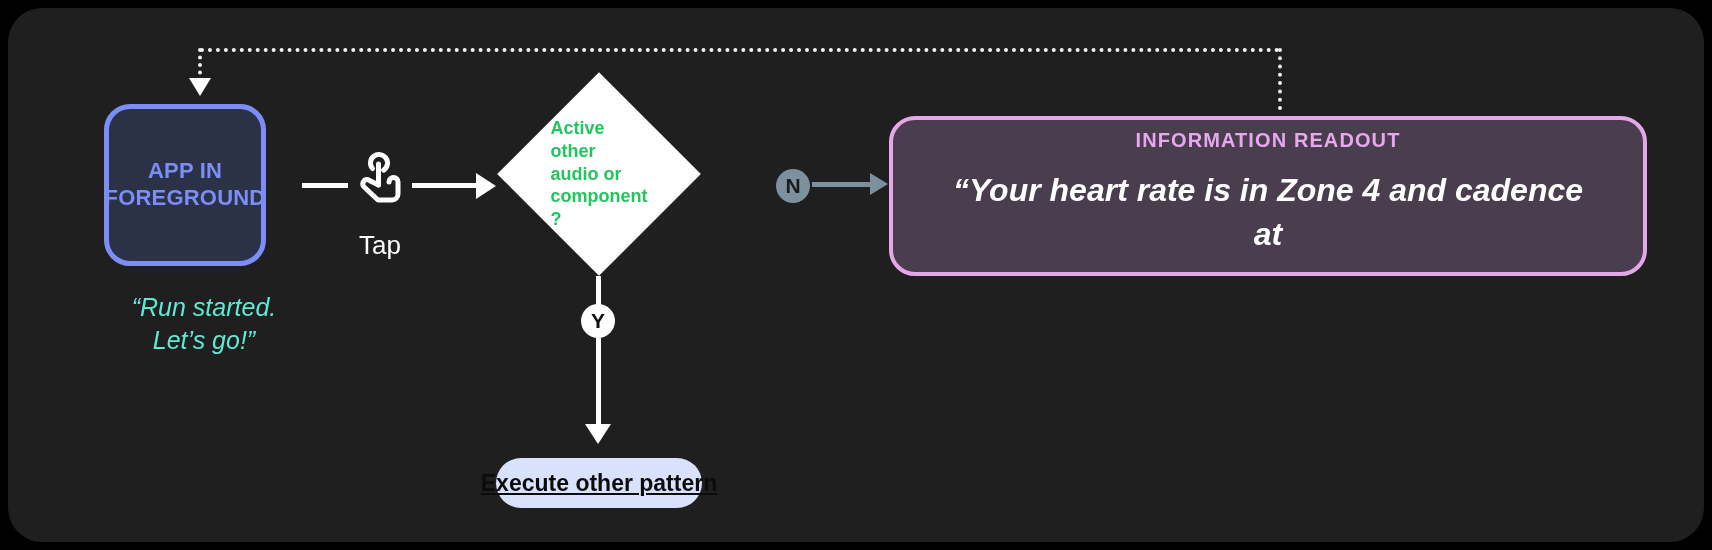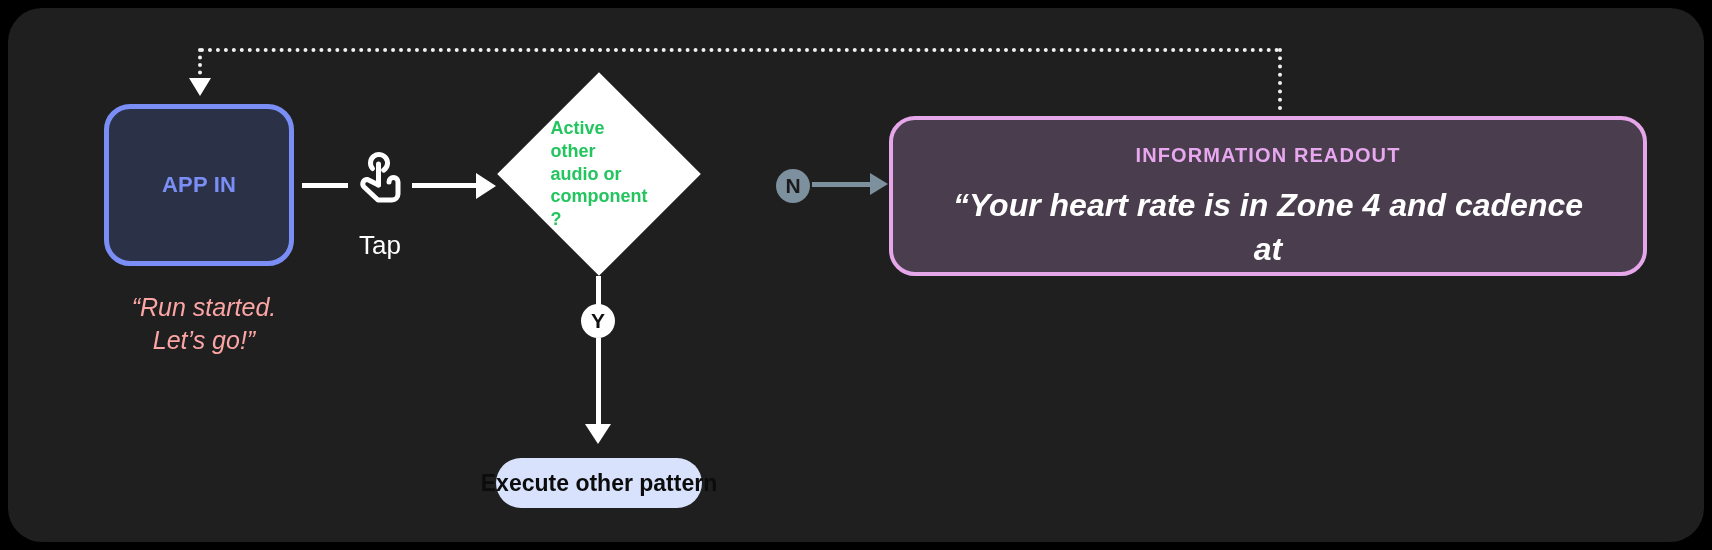--- a/index.html
+++ b/index.html
@@ -24,21 +24,21 @@
     border-radius: 34px;
     overflow: hidden;
   }
 
   .abs { position: absolute; }
 
   
   #app-node {
     left: 96px;
     top: 96px;
-    width: 190px;
+    width: 162px;
     height: 162px;
     box-sizing: border-box;
     background: #2b3248;
     border: 5px solid #7b8ef6;
     border-radius: 26px;
     display: flex;
     align-items: center;
     justify-content: center;
   }
   #app-node .label {
@@ -48,21 +48,21 @@
     line-height: 1.22;
     text-align: center;
     letter-spacing: .2px;
   }
 
   #app-caption {
     left: 78px;
     top: 283px;
     width: 236px;
     text-align: center;
-    color: #fca5a5;
+    color: #5eead4;
     font-style: italic;
     font-size: 25px;
     line-height: 1.33;
   }
 
   
   #tap-group {
     left: 340px;
     top: 140px;
     width: 64px;
@@ -152,21 +152,21 @@
     width: 758px;
     height: 160px;
     box-sizing: border-box;
     background: #4a3d4d;
     border: 4px solid #e5a6ea;
     border-radius: 26px;
     display: flex;
     flex-direction: column;
     align-items: center;
     justify-content: flex-start;
-    padding-top: 24px;
+    padding-top: 9px;
   }
   #readout-title {
     color: #e8a8ef;
     font-size: 20px;
     font-weight: bold;
     letter-spacing: 1.1px;
   }
   #readout-body {
     margin-top: 16px;
     color: #ffffff;
@@ -186,20 +186,21 @@
     height: 50px;
     background: #d8e2fc;
     border-radius: 26px;
     display: flex;
     align-items: center;
     justify-content: center;
     color: #0c0c0c;
     font-size: 23px;
     font-weight: bold;
     white-space: nowrap;
+    text-decoration: underline;
   }
 
   
   .dotted-h {
     height: 0;
     border-top: 4px dotted #f0f0f0;
   }
   .dotted-v {
     width: 0;
     border-left: 4px dotted #f0f0f0;
@@ -211,20 +212,21 @@
 <div id="frame">
 
   <div class="abs dotted-h" style="left:192px; top:40px; width:1080px;"></div>
   <div class="abs dotted-v" style="left:1270px; top:40px; height:62px;"></div>
   <div class="abs dotted-v" style="left:190px; top:40px; height:34px;"></div>
   <div class="abs arrow-down-small" style="left:181px; top:70px;"></div>
 
   <div class="abs" id="app-node">
     <div class="label">
       <span>APP IN</span><br>
+      <span>FOREGROUND</span>
     </div>
   </div>
 
   <div class="abs" id="app-caption">
     <span>“Run started.</span><br>
     <span>Let’s go!”</span>
   </div>
 
   <div class="abs hline" style="left:294px; top:175px; width:46px;"></div>
 

